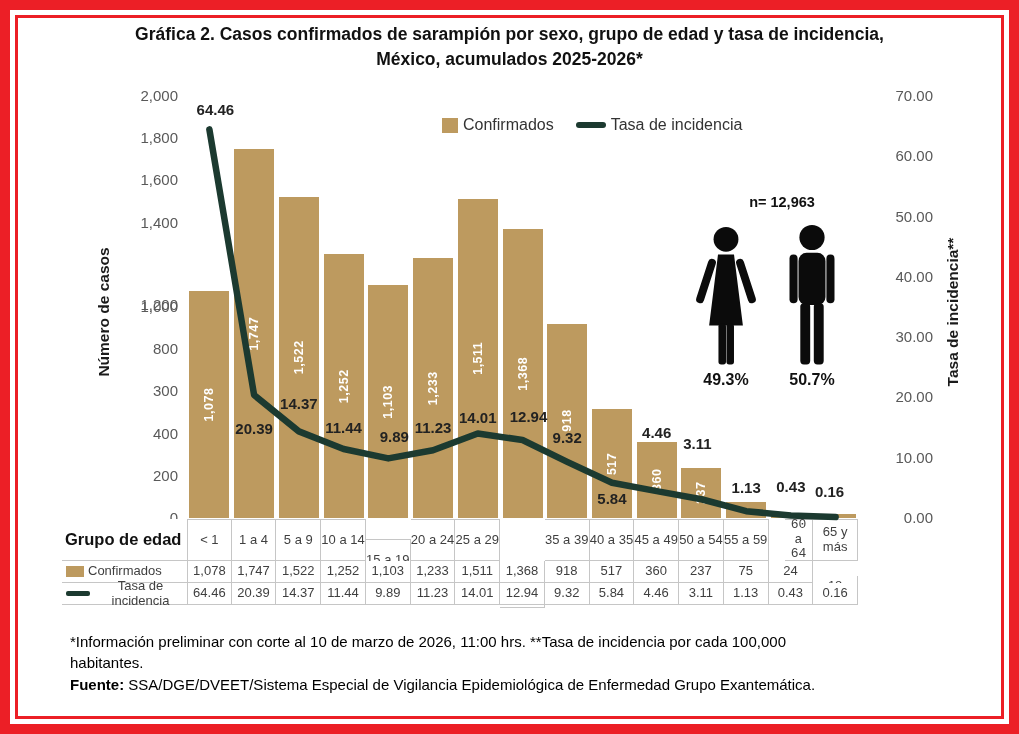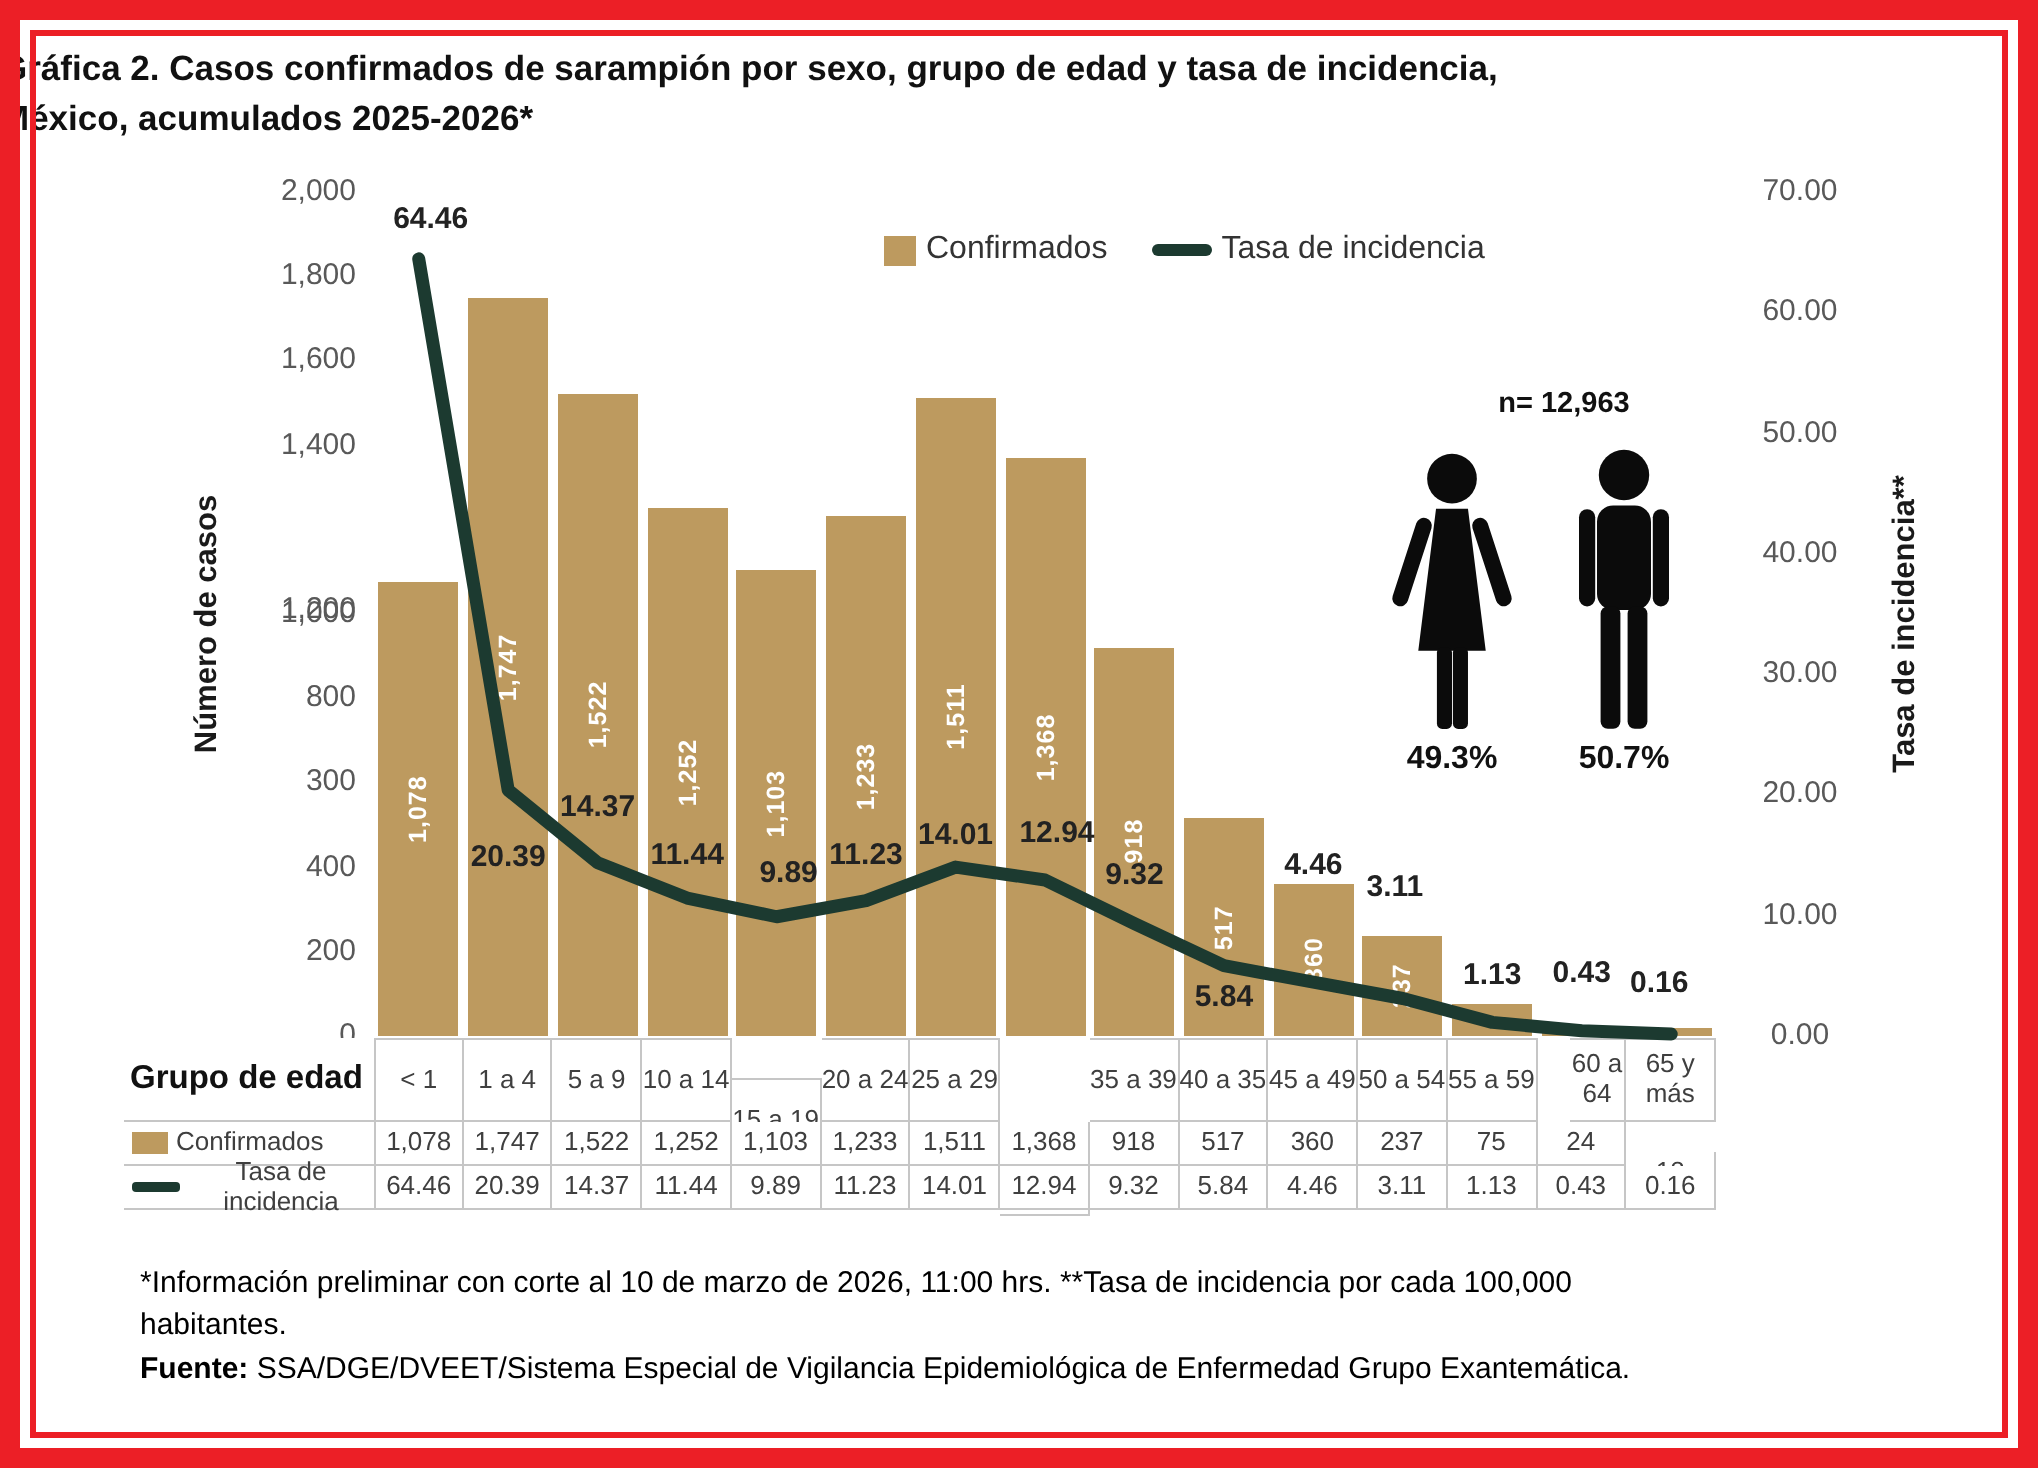--- a/index.html
+++ b/index.html
@@ -1,25 +1,25 @@
 <!DOCTYPE html>
 <html><head>
 <meta charset="utf-8">
 <style>
   html,body{margin:0;padding:0;background:#fff;}
   .canvas{position:relative;width:1019px;height:734px;background:#ffffff;overflow:hidden;
           font-family:"Liberation Sans", sans-serif;}
   .frame-outer{position:absolute;inset:0;border:10px solid #EC1F26;pointer-events:none;z-index:50;}
   .frame-inner{position:absolute;inset:15px;border:3px solid #EC1F26;pointer-events:none;z-index:50;}
-  .title{position:absolute;top:22px;left:0;width:100%;font-weight:bold;
+  .title{position:absolute;top:22px;left:0;width:100%;text-align:center;font-weight:bold;
          font-size:17.5px;line-height:1.45;color:#111;}
   
   .ytick{position:absolute;height:20px;line-height:20px;font-size:15px;color:#595959;}
   .ytick.left{width:66px;text-align:right;}
-  .ytick.right{width:66px;text-align:center;}
+  .ytick.right{width:66px;text-align:right;}
   .axis-title{position:absolute;width:240px;height:22px;text-align:center;font-weight:bold;
               font-size:15.5px;color:#1a1a1a;transform:rotate(-90deg);}
   
   .legend{position:absolute;top:116px;left:442px;display:flex;align-items:center;gap:22px;z-index:6;}
   .legend-item{display:flex;align-items:center;gap:5px;font-size:16px;color:#333;}
   .swatch-bar{width:16px;height:15px;background:#BD9A5F;}
   .swatch-line{width:30px;height:6px;border-radius:3px;background:#1C3A30;}
   
   .bar{position:absolute;background:#BD9A5F;z-index:2;}
   .bar-label{display:flex;align-items:center;justify-content:center;width:100%;height:100%;
@@ -221,21 +221,21 @@
       <div class="tcell b-r b-b" style="left: 589.6px; top: 583px; width: 44.7333px; height: 22px;">5.84</div>
       <div class="tcell hdr b-r b-b" style="left: 634.333px; top: 519px; width: 44.7333px; height: 42px;">45 a 49</div>
       <div class="tcell b-r b-b" style="left: 634.333px; top: 561px; width: 44.7333px; height: 22px;">360</div>
       <div class="tcell b-r b-b" style="left: 634.333px; top: 583px; width: 44.7333px; height: 22px;">4.46</div>
       <div class="tcell hdr b-r b-b" style="left: 679.067px; top: 519px; width: 44.7333px; height: 42px;">50 a 54</div>
       <div class="tcell b-r b-b" style="left: 679.067px; top: 561px; width: 44.7333px; height: 22px;">237</div>
       <div class="tcell b-r b-b" style="left: 679.067px; top: 583px; width: 44.7333px; height: 22px;">3.11</div>
       <div class="tcell hdr b-r b-b" style="left: 723.8px; top: 519px; width: 44.7333px; height: 42px;">55 a 59</div>
       <div class="tcell b-r b-b" style="left: 723.8px; top: 561px; width: 44.7333px; height: 22px;">75</div>
       <div class="tcell b-r b-b" style="left: 723.8px; top: 583px; width: 44.7333px; height: 22px;">1.13</div>
-      <div class="tcell hdr b-r b-b" style="left: 785px; top: 519px; width: 28px; height: 42px;">60 a 64</div>
+      <div class="tcell hdr b-r b-b" style="left: 785px; top: 519px; width: 28px; height: 42px; font-family: Liberation Mono, monospace;">60 a 64</div>
       <div class="tcell b-r b-b" style="left: 768.533px; top: 561px; width: 44.7333px; height: 22px;">24</div>
       <div class="tcell b-r b-b" style="left: 768.533px; top: 583px; width: 44.7333px; height: 22px;">0.43</div>
       <div class="tcell hdr b-r b-b" style="left: 813.267px; top: 519px; width: 44.7333px; height: 42px;">65 y más</div>
       <div class="tcell b-r b-b" style="left: 813.267px; top: 576px; width: 44.7333px; height: 22px;">18</div>
       <div class="tcell b-r b-b" style="left: 813.267px; top: 583px; width: 44.7333px; height: 22px;">0.16</div>
     </div>
 
   <div class="footnotes">
     <span>*Información preliminar con corte al 10 de marzo de 2026, 11:00 hrs. **Tasa de incidencia por cada 100,000</span><br>
     <span>habitantes.</span><br>

